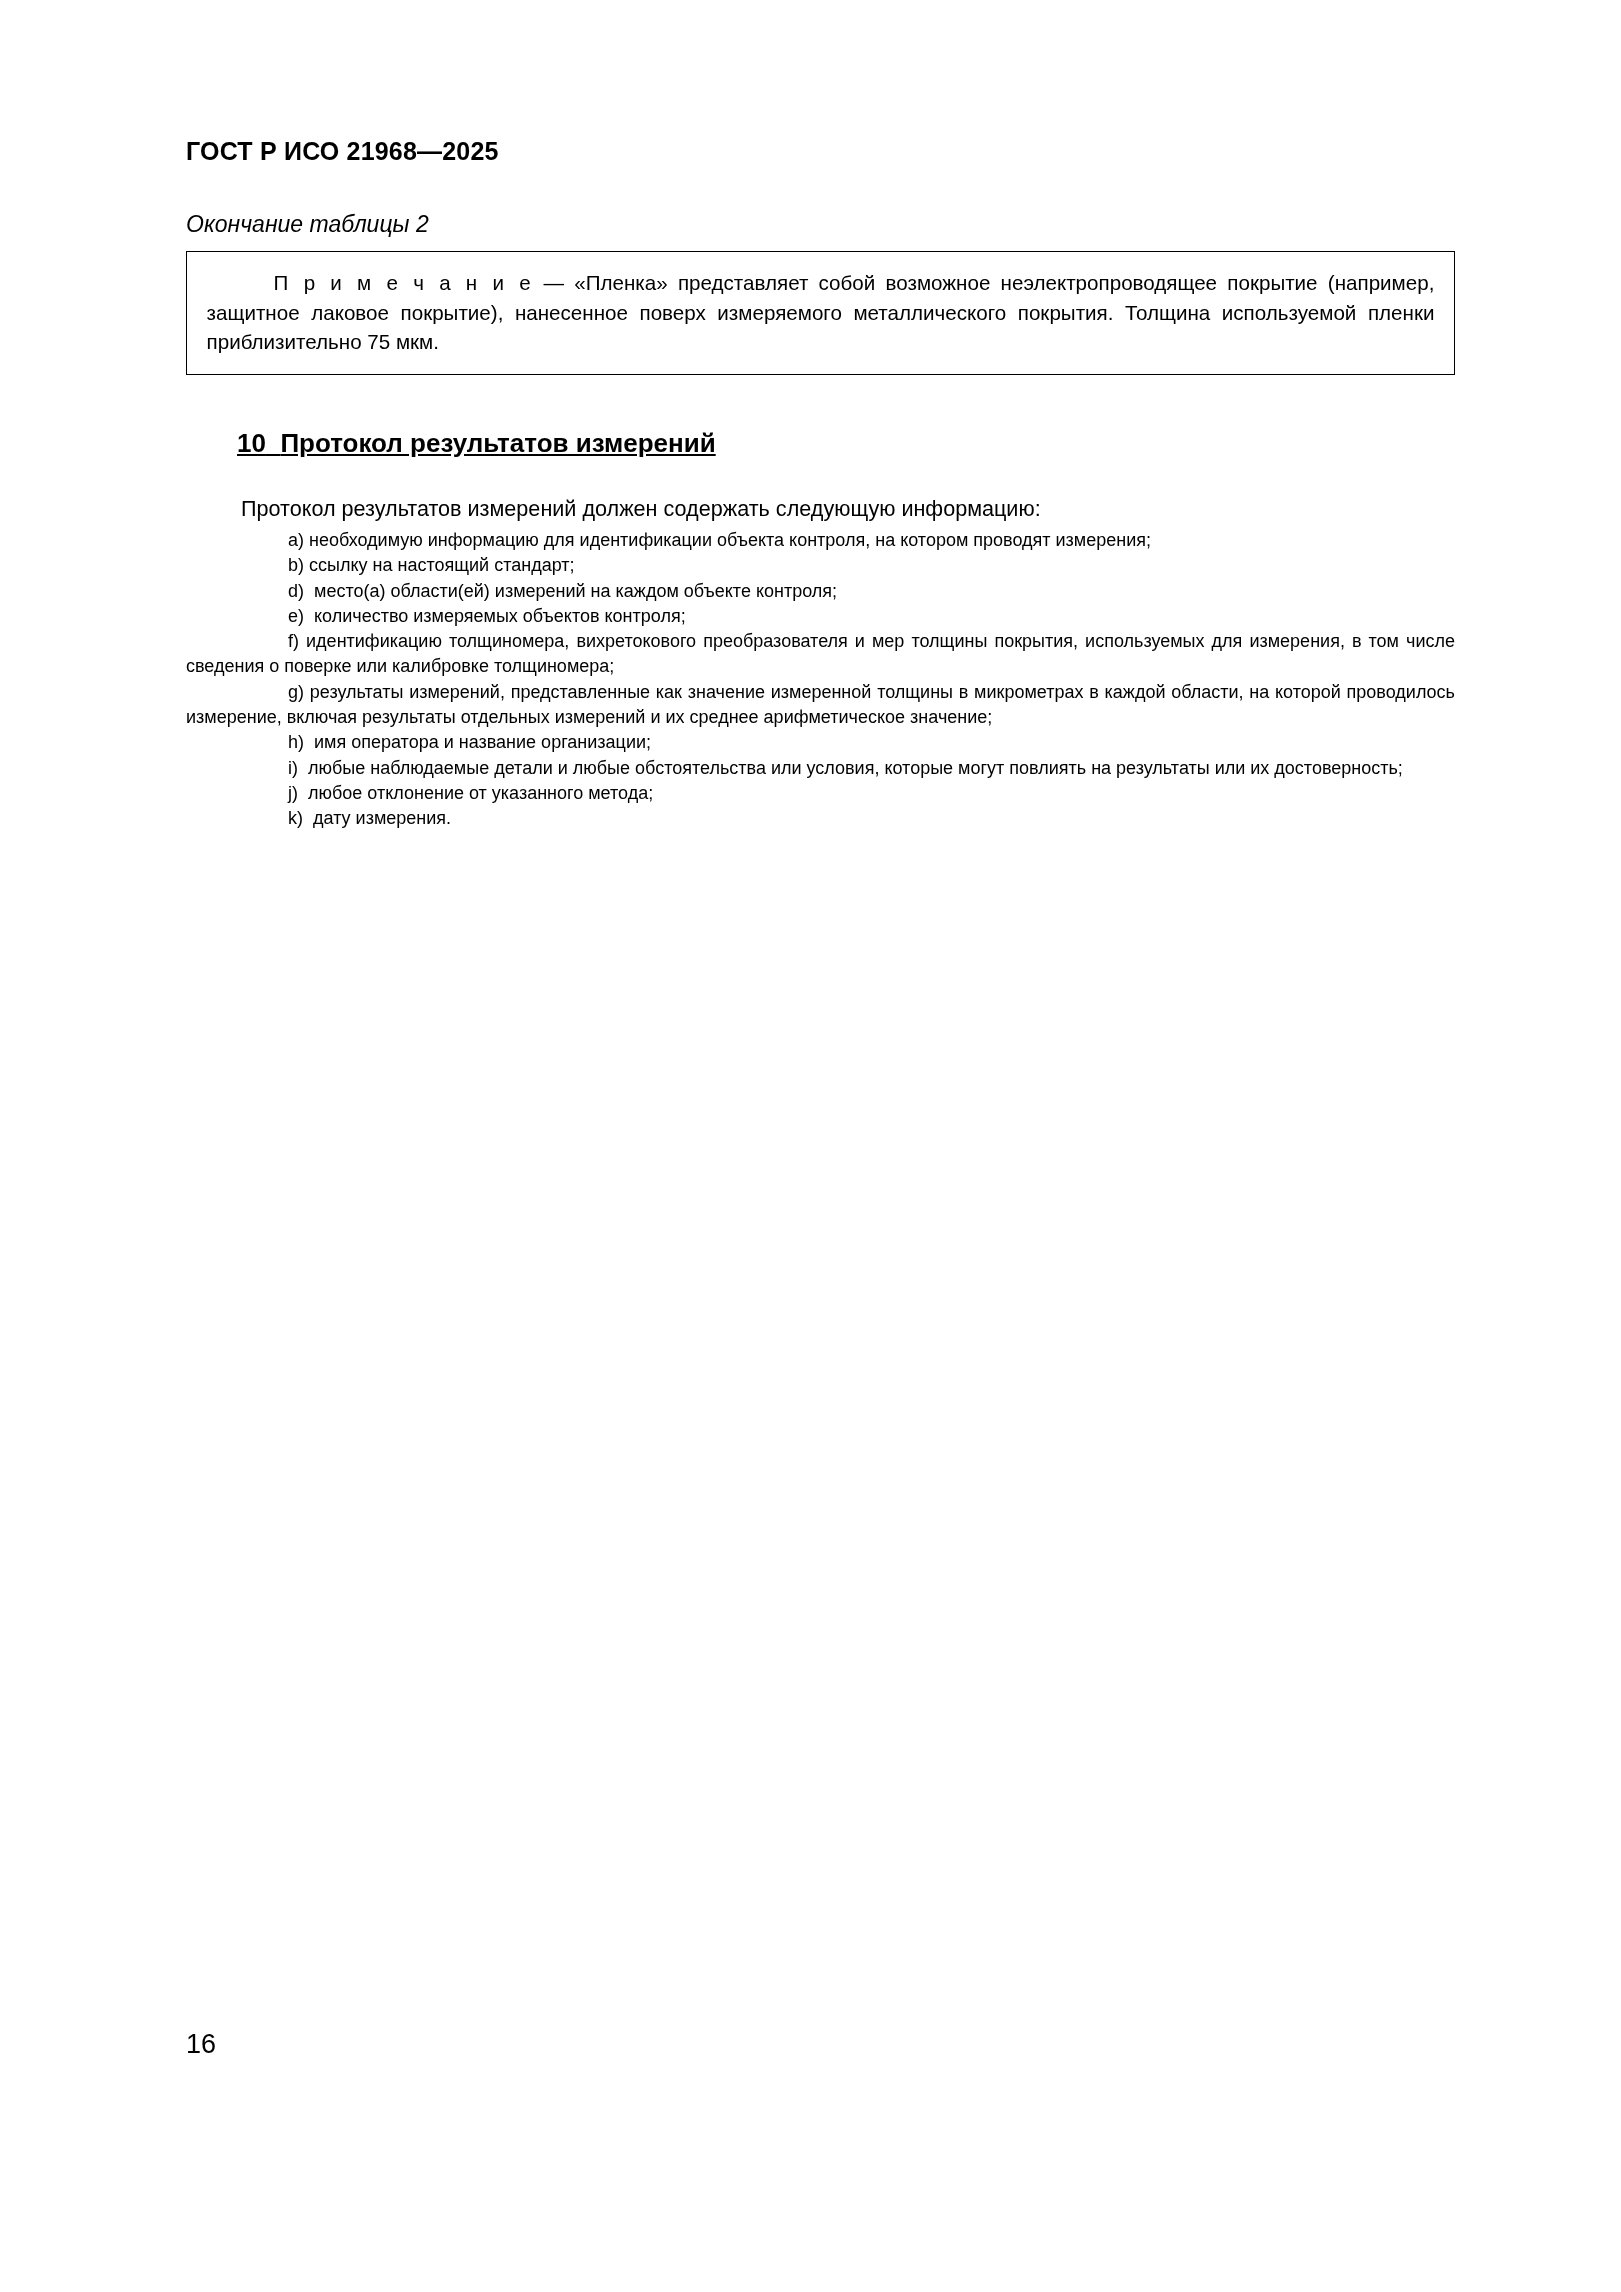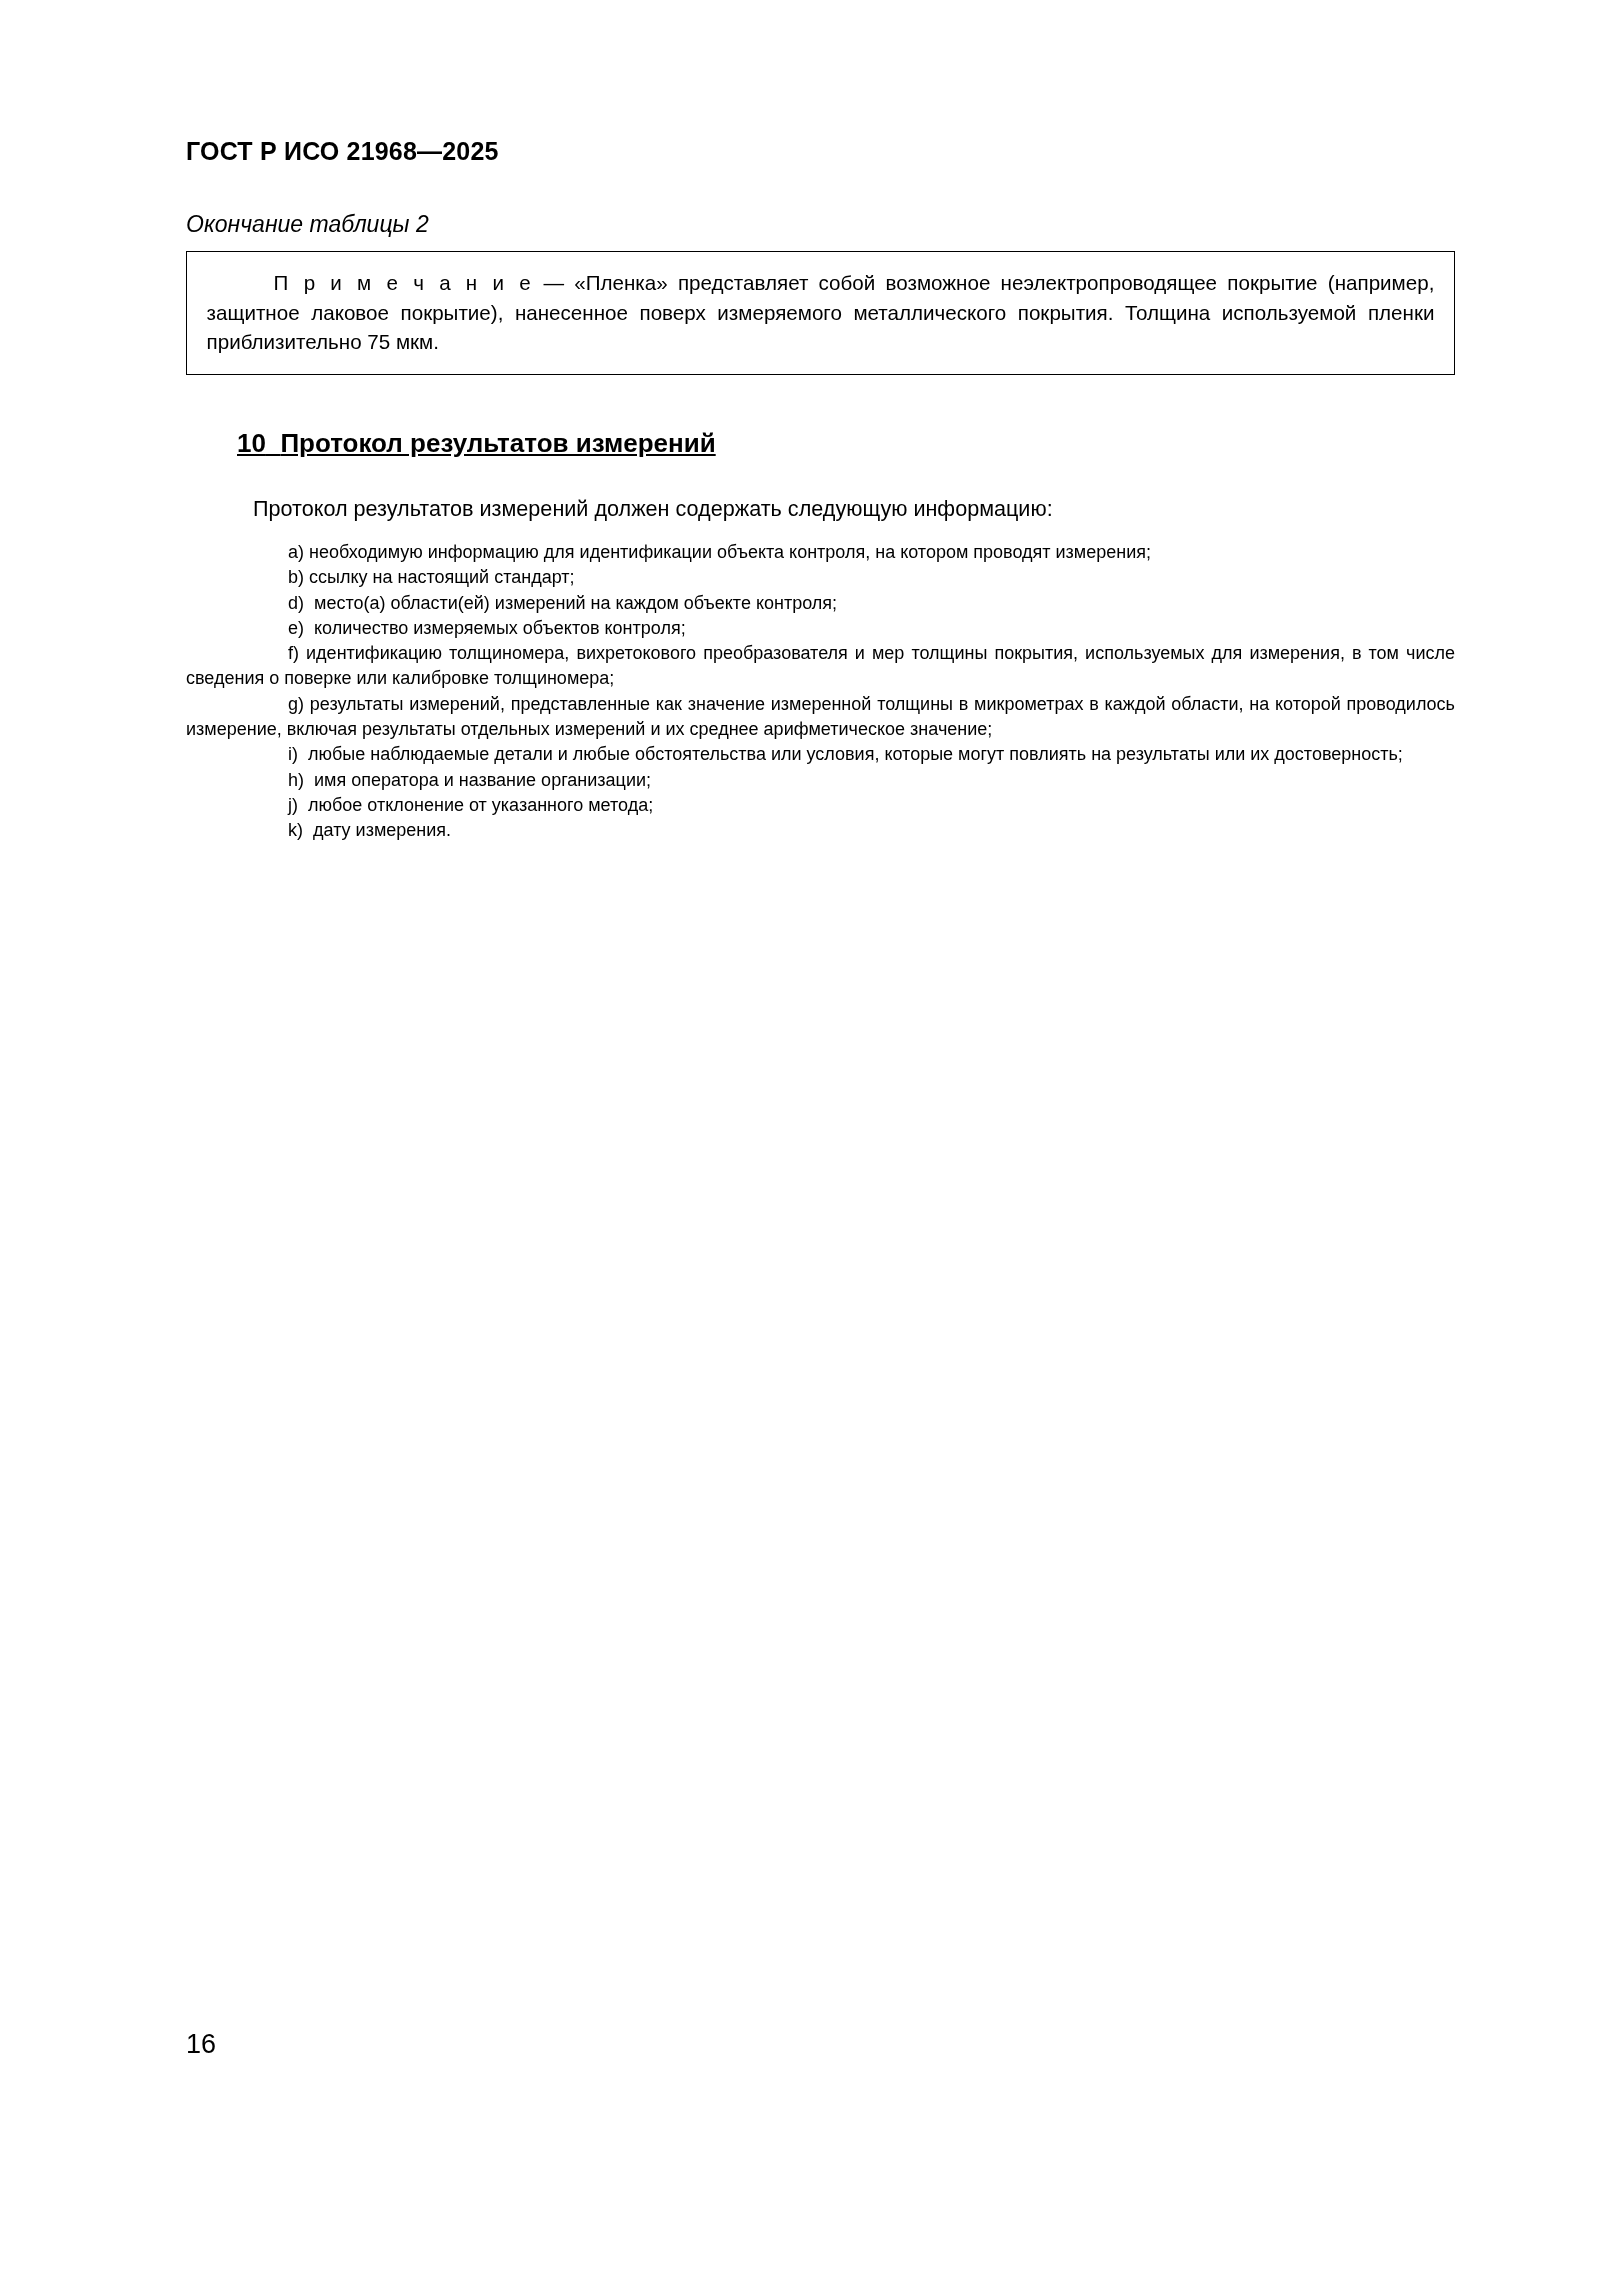--- a/index.html
+++ b/index.html
@@ -62,21 +62,21 @@
     font-size: 26px;
     font-weight: bold;
     margin: 0 0 35px 0;
     padding-left: 51px;
     text-decoration: underline;
   }
   p.body-text {
     font-size: 21.6px;
     line-height: 1.405;
     text-align: justify;
-    margin: 16px;
+    margin: 4px;
   }
   p.indented {
     text-indent: 51px;
   }
   .list-item {
     font-size: 18px;
     line-height: 1.405;
     text-align: justify;
     margin: 0;
     text-indent: 51px;
@@ -121,23 +121,23 @@
 
 
     <p class="list-item"><span class="marker">d)</span>&nbsp;&nbsp;<span>место(а) области(ей) измерений на каждом объекте контроля;</span></p>
 
     <p class="list-item"><span class="marker">e)</span>&nbsp;&nbsp;<span>количество измеряемых объектов контроля;</span></p>
 
     <p class="list-item"><span class="marker">f)</span>&nbsp;<span>идентификацию толщиномера, вихретокового преобразователя и мер толщины покрытия, используемых для измерения, в том числе сведения о поверке или калибровке толщиномера;</span></p>
 
     <p class="list-item"><span class="marker">g)</span>&nbsp;<span>результаты измерений, представленные как значение измеренной толщины в микрометрах в каждой области, на которой проводилось измерение, включая результаты отдельных измерений и их среднее арифметическое значение;</span></p>
 
+    <p class="list-item"><span class="marker">h)</span>&nbsp;&nbsp;<span>имя оператора и название организации;</span></p>
+
     <p class="list-item"><span class="marker">i)</span>&nbsp;&nbsp;<span>любые наблюдаемые детали и любые обстоятельства или условия, которые могут повлиять на результаты или их достоверность;</span></p>
-
-    <p class="list-item"><span class="marker">h)</span>&nbsp;&nbsp;<span>имя оператора и название организации;</span></p>
 
     <p class="list-item"><span class="marker">j)</span>&nbsp;&nbsp;<span>любое отклонение от указанного метода;</span></p>
 
     <p class="list-item"><span class="marker">k)</span>&nbsp;&nbsp;<span>дату измерения.</span></p>
 
   </div>
 
   <div class="page-number">16</div>
 </div>
 

